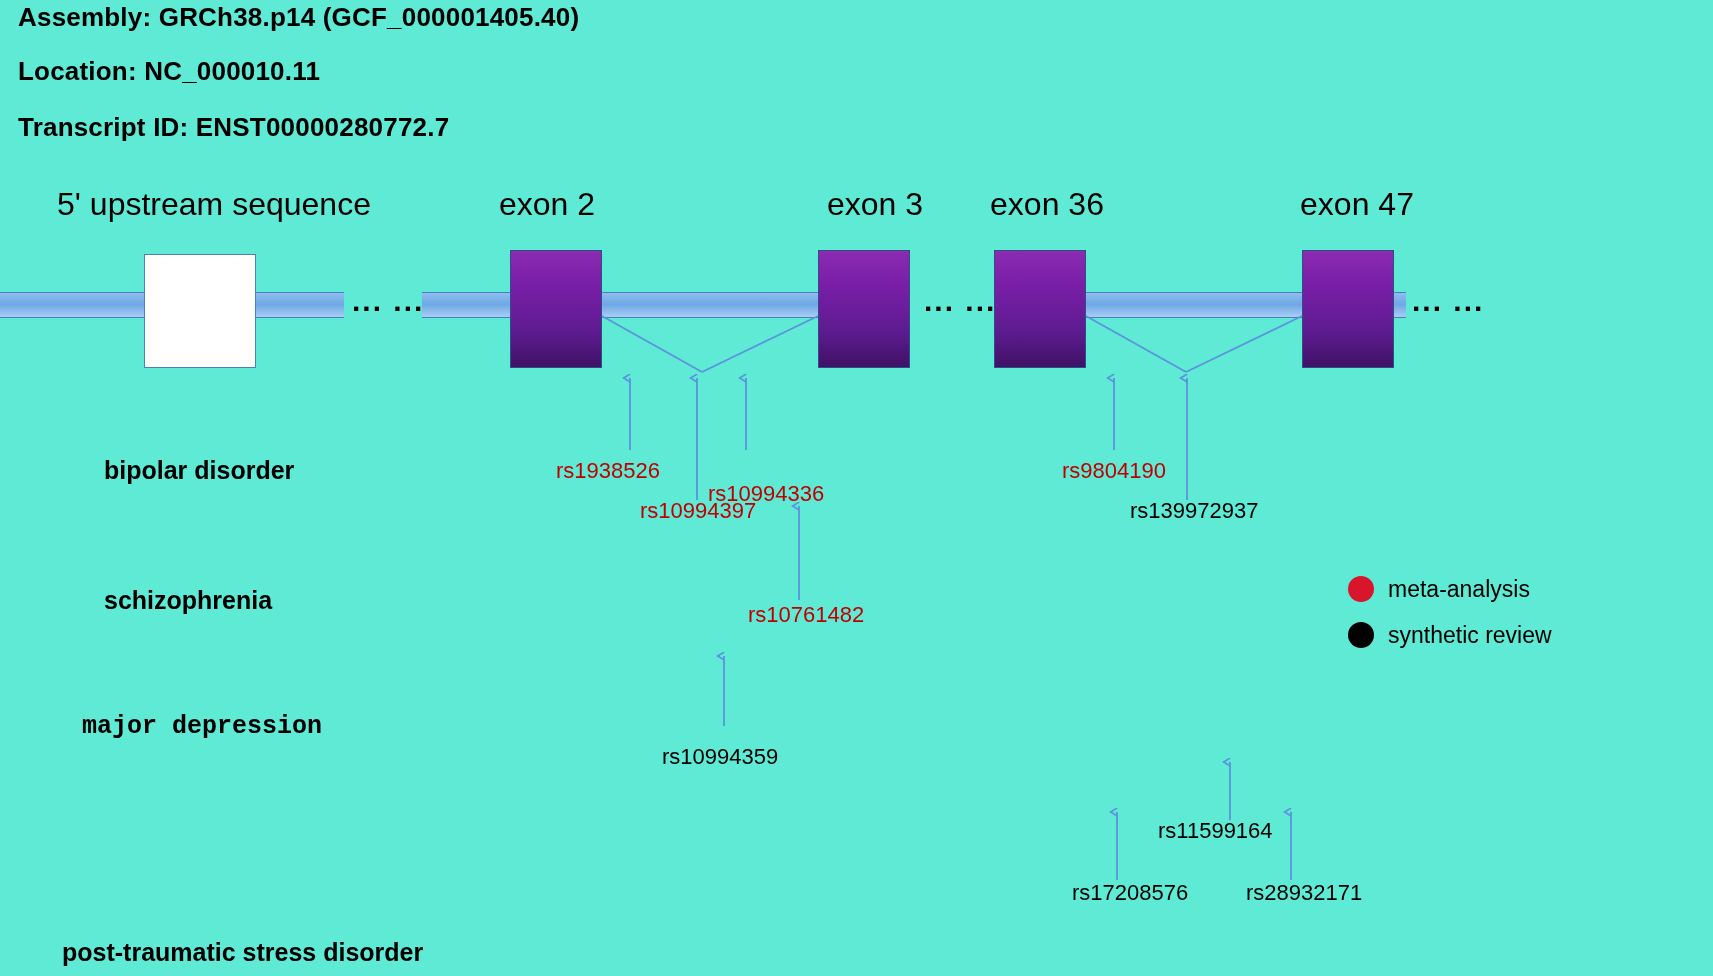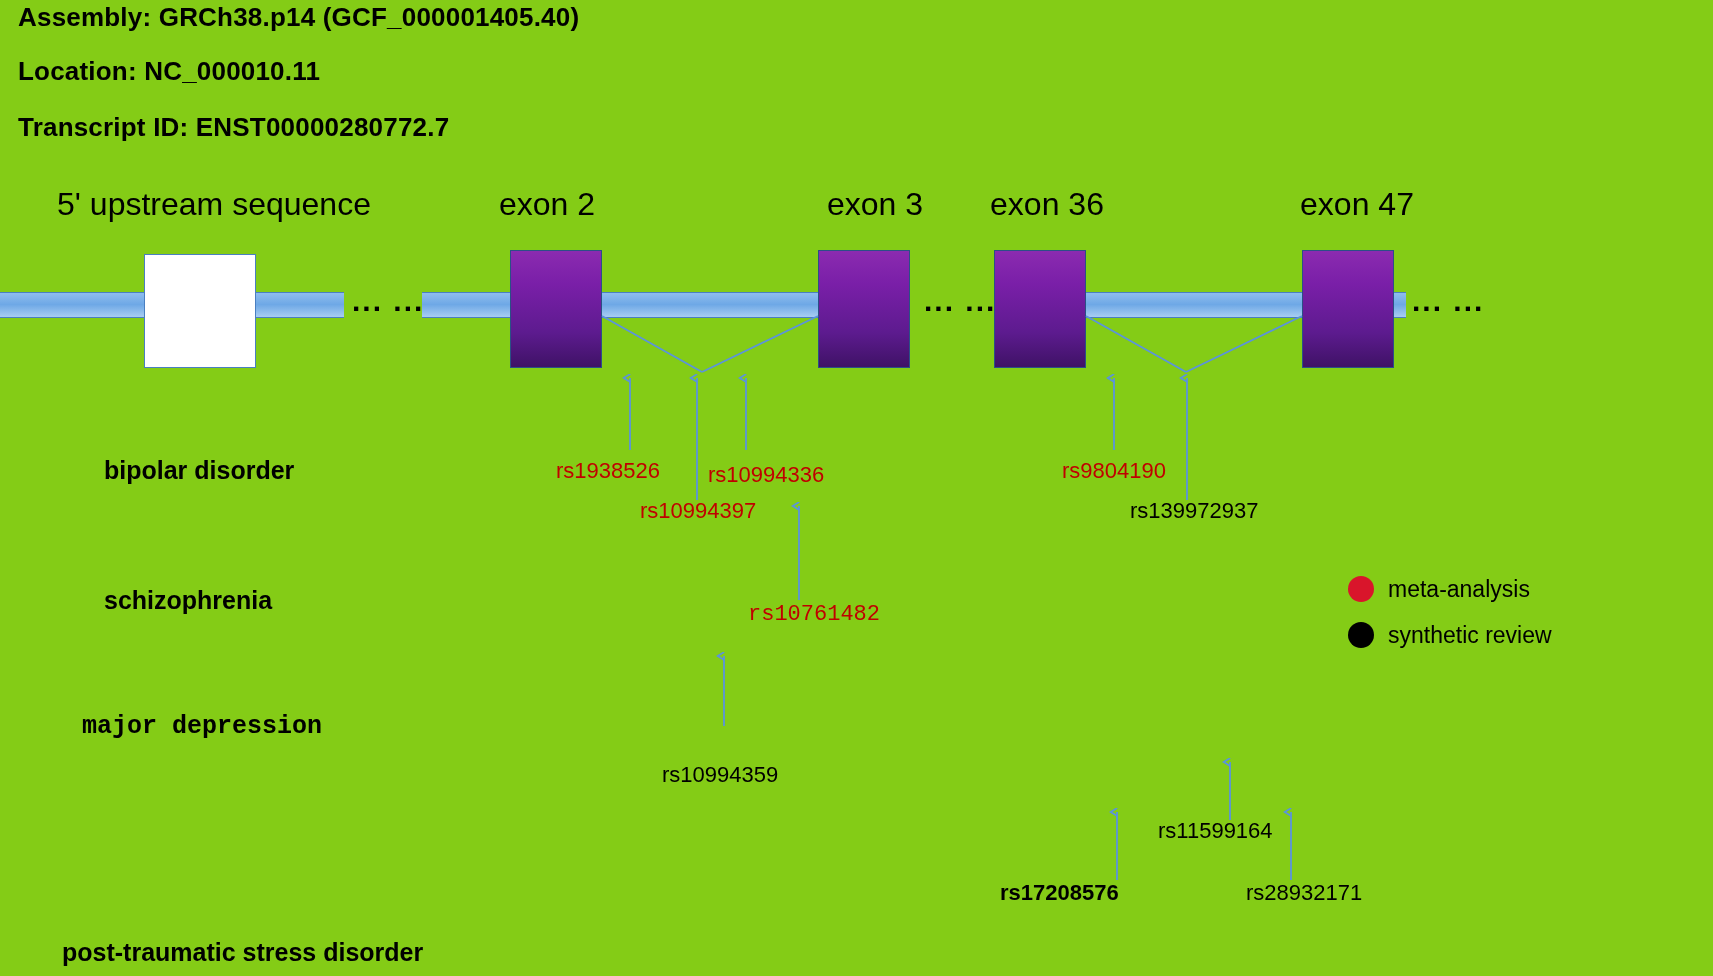--- a/index.html
+++ b/index.html
@@ -9,21 +9,21 @@
     background: #ffffff;
   }
   body {
     font-family: "Liberation Sans", sans-serif;
     color: #000000;
   }
   #figure {
     position: relative;
     width: 1713px;
     height: 976px;
-    background: #84cc16;
+    background: #5eead4;
     overflow: hidden;
   }
 
   
   .hdr {
     position: absolute;
     font-weight: bold;
     font-size: 26px;
     letter-spacing: 0.2px;
     white-space: nowrap;
@@ -192,29 +192,29 @@
     </g>
   </svg>
 
   <div class="row-label" style="left:104px; top:456px;">bipolar disorder</div>
   <div class="row-label" style="left:104px; top:586px;">schizophrenia</div>
   <div class="row-label" style="left:82px;  top:712px;font-family:Liberation Mono, monospace;">major depression</div>
   <div class="row-label" style="left:62px;  top:938px;">post-traumatic stress disorder</div>
 
   <div class="snp snp-meta" style="left:556px;  top:458px;">rs1938526</div>
   <div class="snp snp-meta" style="left:640px;  top:498px;">rs10994397</div>
-  <div class="snp snp-meta" style="left:708px;  top:462px;">rs10994336</div>
+  <div class="snp snp-meta" style="left:708px;  top:481px;">rs10994336</div>
   <div class="snp snp-meta" style="left:1062px; top:458px;">rs9804190</div>
   <div class="snp snp-review" style="left:1130px; top:498px;">rs139972937</div>
 
-  <div class="snp snp-meta" style="left:748px; top:602px;font-family:Liberation Mono, monospace;">rs10761482</div>
-
-  <div class="snp snp-review" style="left:662px; top:762px;">rs10994359</div>
-
-  <div class="snp snp-review" style="left:1000px; top:880px;font-weight:bold;">rs17208576</div>
+  <div class="snp snp-meta" style="left:748px; top:602px;">rs10761482</div>
+
+  <div class="snp snp-review" style="left:662px; top:744px;">rs10994359</div>
+
+  <div class="snp snp-review" style="left:1072px; top:880px;">rs17208576</div>
   <div class="snp snp-review" style="left:1158px; top:818px;">rs11599164</div>
   <div class="snp snp-review" style="left:1246px; top:880px;">rs28932171</div>
 
   <div id="legend">
     <div class="legend-row">
       <span class="legend-dot" style="background:#d9152b;"></span>
       <span class="legend-text">meta-analysis</span>
     </div>
     <div class="legend-row">
       <span class="legend-dot" style="background:#000000;"></span>

